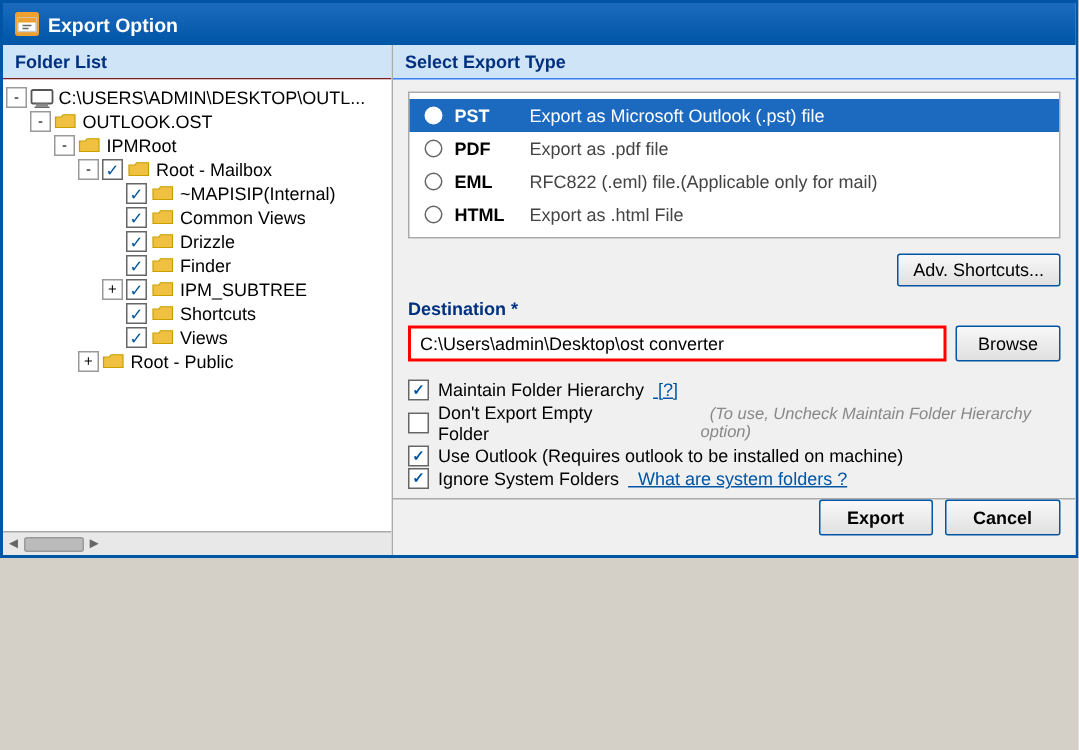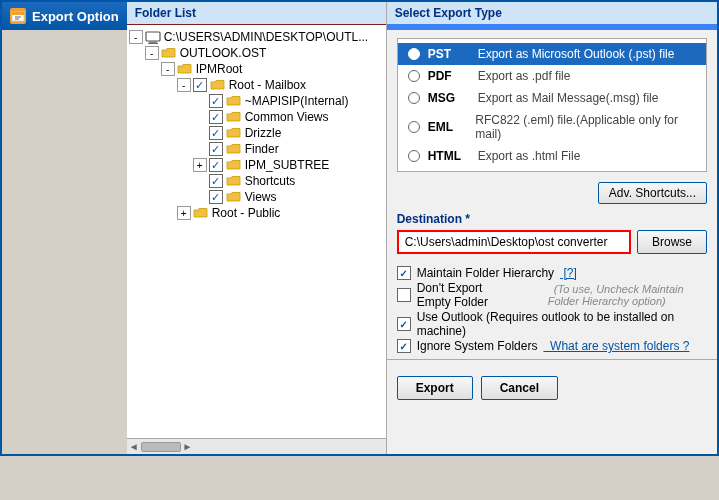--- a/index.html
+++ b/index.html
@@ -6,24 +6,24 @@
     body {
       font-family: 'Segoe UI', Tahoma, Geneva, Verdana, sans-serif;
       font-size: 12px;
       background: #d4d0c8;
       width: 719px;
       height: 500px;
       overflow: hidden;
     }
     .window {
       width: 719px;
-      height: 456px;
+      height: 372px;
       border: 2px solid #0055a5;
       display: flex;
-      flex-direction: row;
+      flex-direction: column;
     }
     .title-bar {
       background: linear-gradient(to bottom, #1c6abf, #0055a5);
       color: white;
       padding: 4px 8px;
       display: flex;
       align-items: center;
       gap: 6px;
       height: 28px;
     }
@@ -158,21 +158,21 @@
       flex-direction: column;
       padding: 0;
       overflow: hidden;
     }
     .right-panel-header {
       background: #d0e4f7;
       padding: 4px 8px;
       font-weight: bold;
       font-size: 12px;
       color: #003080;
-      border-bottom: 6px solid #3b82f6;
+      border-bottom: 1px solid #3b82f6;
     }
     .export-type-section {
       background: white;
       border: 1px solid #aaa;
       margin: 8px 10px 6px 10px;
       padding: 4px 0;
     }
     .export-type-row {
       display: flex;
       align-items: center;
@@ -308,23 +308,23 @@
       text-decoration: underline;
     }
     .opt-note {
       color: #888;
       font-size: 11px;
       font-style: italic;
       margin-left: 38px;
     }
     .bottom-bar {
       display: flex;
-      justify-content: flex-start;
+      justify-content: flex-end;
       gap: 8px;
-      padding: 16px 10px;
+      padding: 0 10px;
       border-top: 1px solid #aaa;
       background: #f0f0f0;
     }
     .bottom-btn {
       border: 1px solid #0055a5;
       background: linear-gradient(to bottom, #f8f8f8, #e0e0e0);
       color: #000;
       padding: 4px 18px;
       cursor: pointer;
       font-size: 12px;
@@ -542,25 +542,20 @@
           <span class="export-type-name">PST</span>
           <span class="export-desc">Export as Microsoft Outlook (.pst) file</span>
         </div>
 
         <div class="export-type-row">
           <div class="radio-btn"></div>
           <span class="export-type-name">PDF</span>
           <span class="export-desc">Export as .pdf file</span>
         </div>
 
-        <div class="export-type-row">
-          <div class="radio-btn"></div>
-          <span class="export-type-name">MSG</span>
-          <span class="export-desc">Export as Mail Message(.msg) file</span>
-        </div>
 
         <div class="export-type-row">
           <div class="radio-btn"></div>
           <span class="export-type-name">EML</span>
           <span class="export-desc">RFC822 (.eml) file.(Applicable only for mail)</span>
         </div>
 
         <div class="export-type-row">
           <div class="radio-btn"></div>
           <span class="export-type-name">HTML</span>

